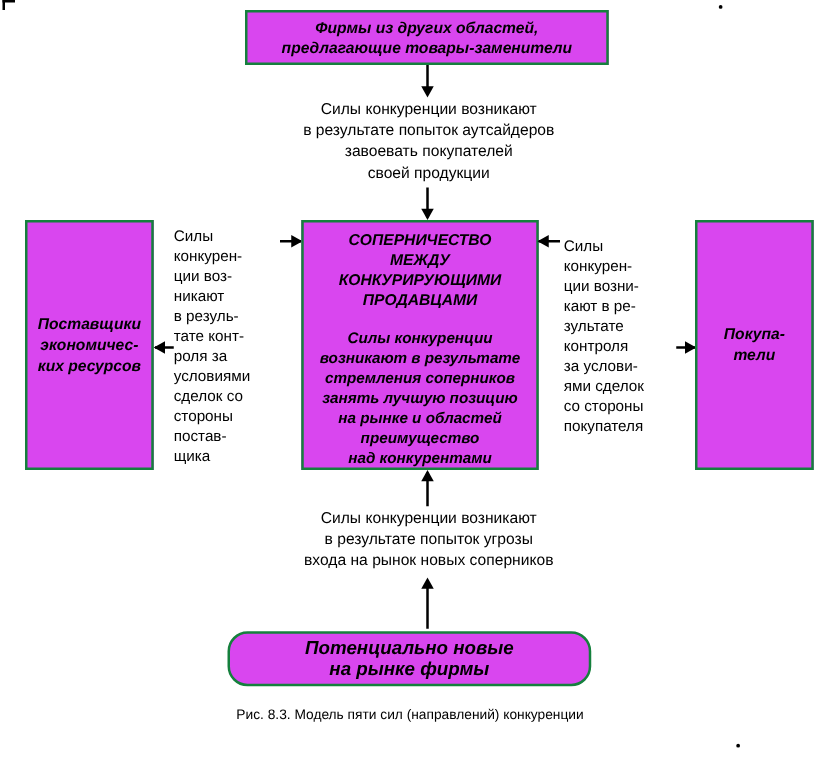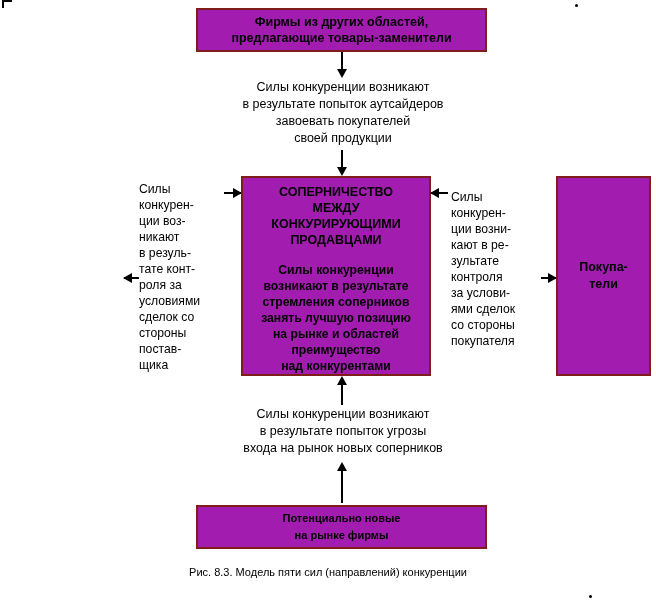--- a/index.html
+++ b/index.html
@@ -8,31 +8,32 @@
     position: relative;
     width: 656px;
     height: 610px;
     background: #ffffff;
     color: #000000;
     font-family: "Liberation Sans", "DejaVu Sans", sans-serif;
     overflow: hidden;
   }
   .box {
     position: absolute;
-    border: 2px solid #7f1d1d;
-    background: #a21caf;
+    border: 2px solid #15803d;
+    background: #d946ef;
     display: flex;
     align-items: center;
     justify-content: center;
     text-align: center;
     font-weight: 700;
+    font-style: italic;
   }
   .box .lbl, .force, .rivalry-title, .rivalry-body { white-space: pre-line; }
   .top-box    { left: 196px; top: 8px;   width: 291px; height: 44px; font-size: 12.5px; line-height: 16px; }
-  .bottom-box { left: 196px; top: 505px; width: 291px; height: 44px; font-size: 11px; line-height: 17px; }
+  .bottom-box { left: 182px; top: 505px; width: 291px; height: 44px; font-size: 15px; line-height: 17px; border-radius: 16px; }
   .left-box   { left: 20px;  top: 176px; width: 103px; height: 200px; font-size: 12.5px; line-height: 17px; }
   .right-box  { left: 556px; top: 176px; width: 95px;  height: 200px; font-size: 12.5px; line-height: 17px; }
   .center-box {
     left: 241px; top: 176px; width: 190px; height: 200px;
     flex-direction: column; justify-content: space-between;
     padding-top: 6px;
   }
   .rivalry-title { font-size: 12.5px; line-height: 16px; font-weight: 700; }
   .rivalry-body  { font-size: 12.2px; line-height: 16px; font-weight: 700; }
   .force {
@@ -106,20 +107,25 @@
   <div class="force centered top-force">Силы конкуренции возникают
 в результате попыток аутсайдеров
 завоевать покупателей
 своей продукции</div>
 
   <div class="arrow v down" style="left:337px; top:150px; width:10px; height:24px;">
     <div class="shaft"></div>
     <div class="head"></div>
   </div>
 
+  <div class="box left-box">
+    <span class="lbl">Поставщики
+экономичес-
+ких ресурсов</span>
+  </div>
 
   <div class="force left-force">Силы
 конкурен-
 ции воз-
 никают
 в резуль-
 тате конт-
 роля за
 условиями
 сделок со

